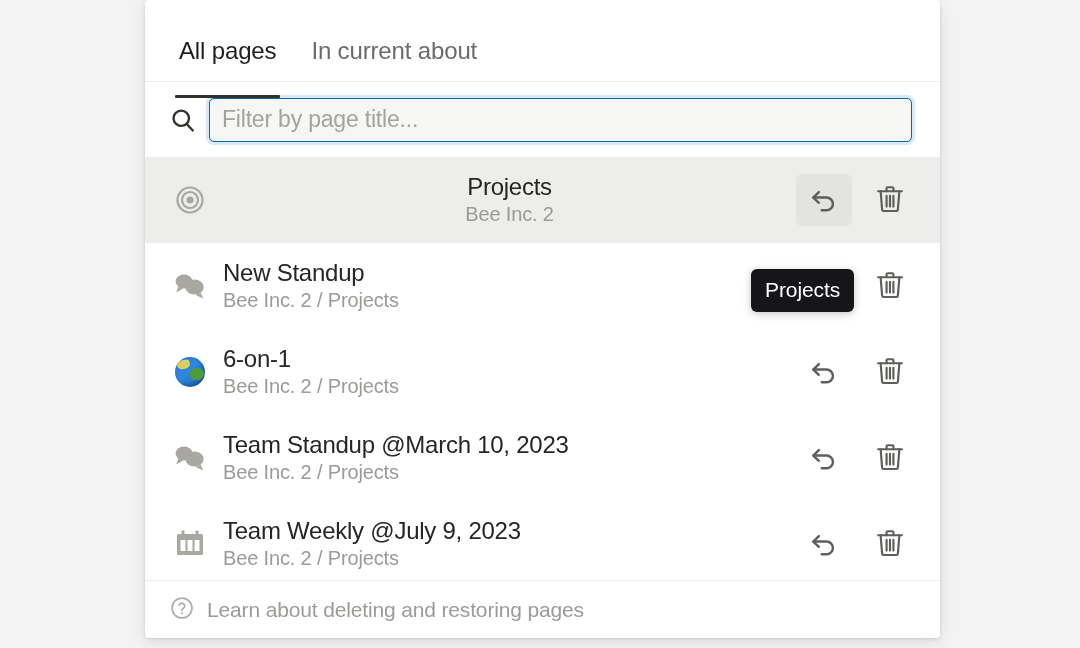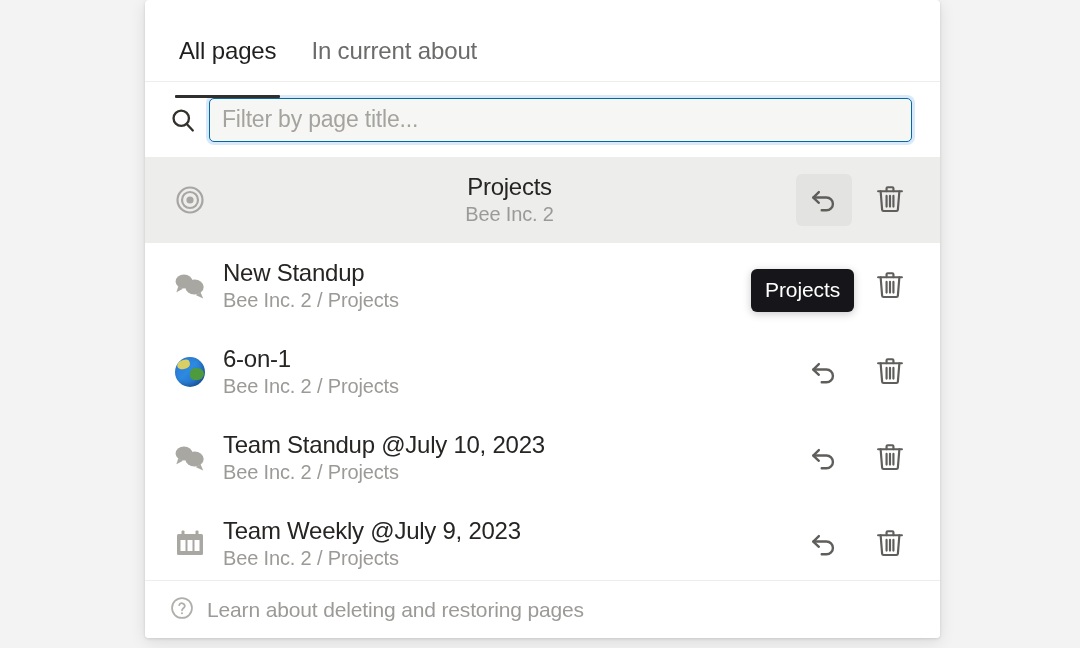--- a/index.html
+++ b/index.html
@@ -363,21 +363,21 @@
     <div class="row">
       <span class="row-icon">
         <svg width="34" height="32" viewBox="0 0 34 32" fill="#a8a7a2">
           <ellipse cx="11" cy="11.5" rx="8.4" ry="7"></ellipse>
           <path d="M5.2 16.5 L3.4 22.2 L10 18.8 Z"></path>
           <ellipse cx="21.5" cy="17" rx="9.2" ry="7.6"></ellipse>
           <path d="M27.6 22.6 L30.2 28.4 L22.6 25 Z"></path>
         </svg>
       </span>
       <div class="row-text">
-        <div class="row-title">Team Standup @July 10, 2023</div>
+        <div class="row-title">Team Standup @March 10, 2023</div>
         <div class="row-crumb">Bee Inc. 2 / Projects</div>
       </div>
       <div class="row-actions">
         <button class="act-btn">
           <span>
             <svg width="32" height="32" viewBox="0 0 28 28" fill="none" stroke="#5f5e5b" stroke-width="2.1" stroke-linecap="round" stroke-linejoin="round">
               <path d="M9.5 8 L4.6 12.7 L9.5 17.3"></path>
               <path d="M4.8 12.7 H16.2 a5.6 5.6 0 0 1 5.6 5.6 a5.6 5.6 0 0 1 -5.6 5.6 H12"></path>
             </svg>
           </span>

